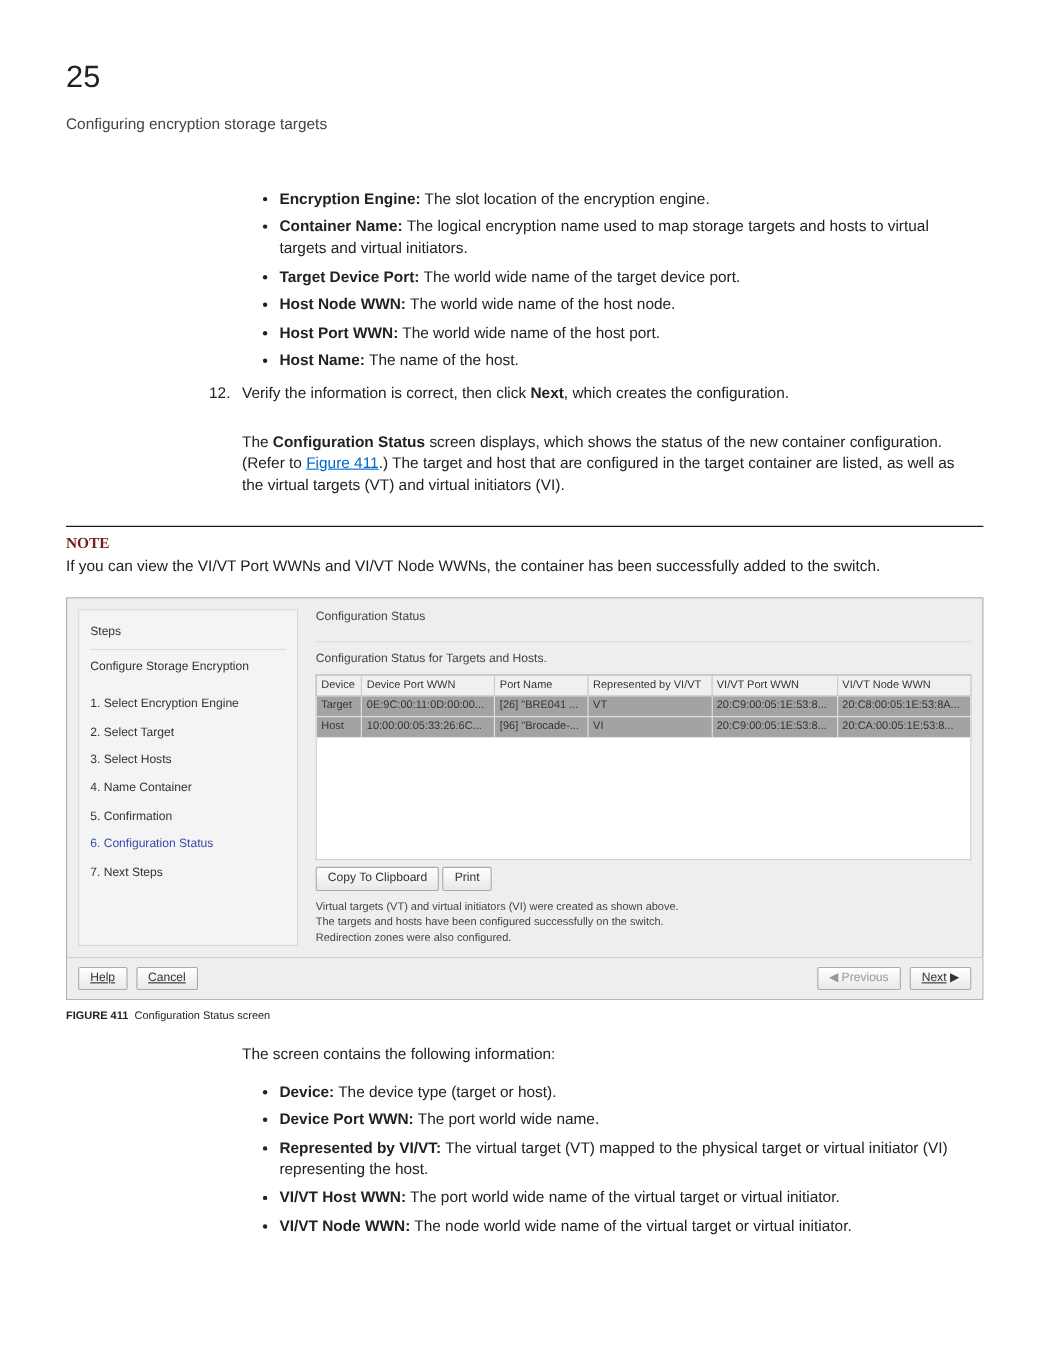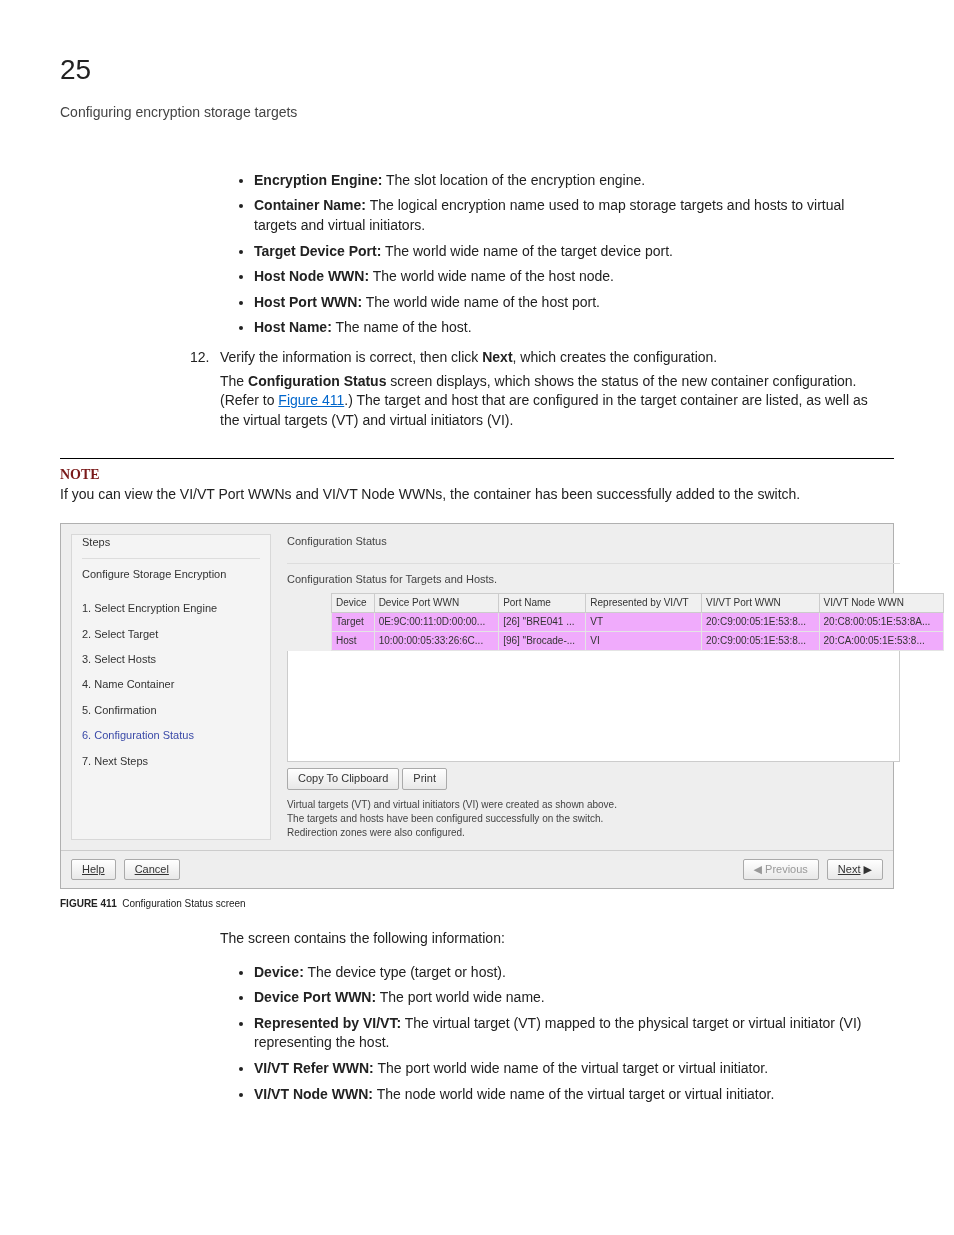--- a/index.html
+++ b/index.html
@@ -71,45 +71,44 @@
   .sshot-body {
     display: flex;
     padding: 10px;
     gap: 16px;
   }
   .sshot-left {
     width: 178px;
     flex: none;
     background: #f4f4f4;
     border: 1px solid #d8d8d8;
-    padding: 0 10px;
+    padding: 12px 10px;
   }
   .sshot-left .lbl { font-size: 11px; color:#333; margin-bottom: 8px; }
   .sshot-left .wiz-title { font-size: 11px; color:#333; margin-bottom: 14px; }
   .sshot-left .step {
     font-size: 11px;
     color: #333;
     padding: 5px 0;
   }
   .sshot-left .step.active { color: #3a4aa8; font-weight: normal; }
   .sshot-right {
     flex: 1;
     display: flex;
     flex-direction: column;
   }
   .sshot-right .title1 { margin-bottom: 14px; }
   .sshot-right .title2 { margin-bottom: 6px; font-size: 11px; }
   table.cfg {
     border-collapse: collapse;
     width: 100%;
-    background: #f0abfc;
+    background: #a3a3a3;
     border: 1px solid #ccc;
     font-size: 10px;
     color:#333;
-    margin-left:44px;
   }
   table.cfg th {
     text-align: left;
     font-weight: normal;
     border: 1px solid #ccc;
     padding: 2px 4px;
     background: #f0f0f0;
     white-space: nowrap;
   }
   table.cfg td {
@@ -158,21 +157,21 @@
       <li><span class="bold">Host Port WWN:</span><span> The world wide name of the host port.</span></li>
       <li><span class="bold">Host Name:</span><span> The name of the host.</span></li>
     </ul>
 </div>
 
 <div class="content-block" style="margin-left:130px;">
   <div class="step-row">
     <div class="step-num">12.</div>
     <div class="step-text">
       <span>Verify the information is correct, then click </span><span class="bold">Next</span><span>, which creates the configuration.</span>
-      <p style="margin-top:4px;">
+      <p style="margin-top:24px;">
         <span>The </span><span class="bold">Configuration Status</span><span> screen displays, which shows the status of the new container configuration. (Refer to </span><span class="link">Figure 411</span><span>.) The target and host that are configured in the target container are listed, as well as the virtual targets (VT) and virtual initiators (VI).</span>
       </p>
     </div>
   </div>
 </div>
 
 <div class="note-block" style="margin-left:0;">
   <div class="note-label">NOTE</div>
   <div>If you can view the VI/VT Port WWNs and VI/VT Node WWNs, the container has been successfully added to the switch.</div>
 </div>
@@ -254,16 +253,16 @@
 <div class="figure-caption">
   <span class="figlabel">FIGURE 411</span>&nbsp;&nbsp;<span>Configuration Status screen</span>
 </div>
 
 <div class="content-block">
   <p>The screen contains the following information:</p>
   <ul class="bullets" id="bullets-bottom">
       <li><span class="bold">Device:</span><span> The device type (target or host).</span></li>
       <li><span class="bold">Device Port WWN:</span><span> The port world wide name.</span></li>
       <li><span class="bold">Represented by VI/VT:</span><span> The virtual target (VT) mapped to the physical target or virtual initiator (VI) representing the host.</span></li>
-      <li><span class="bold">VI/VT Refer WWN:</span><span> The port world wide name of the virtual target or virtual initiator.</span></li>
+      <li><span class="bold">VI/VT Host WWN:</span><span> The port world wide name of the virtual target or virtual initiator.</span></li>
       <li><span class="bold">VI/VT Node WWN:</span><span> The node world wide name of the virtual target or virtual initiator.</span></li>
     </ul>
 </div>
 
 </body></html>

